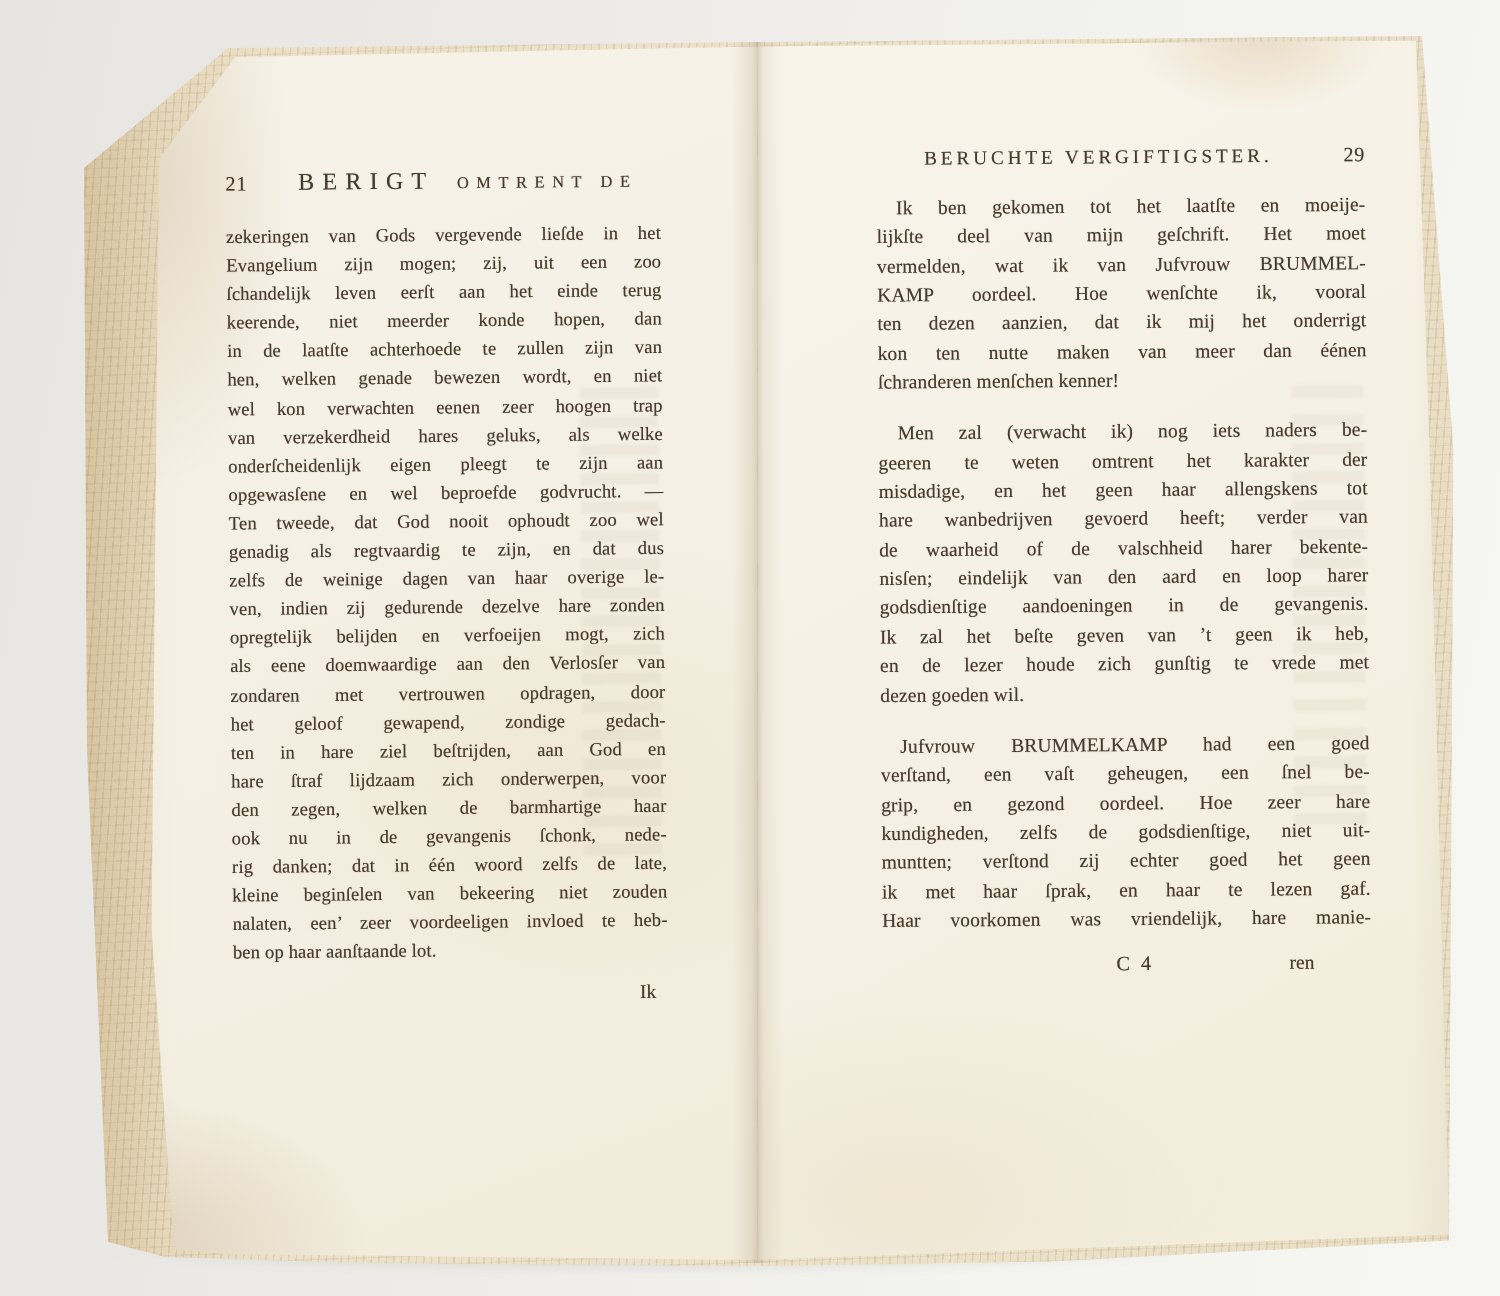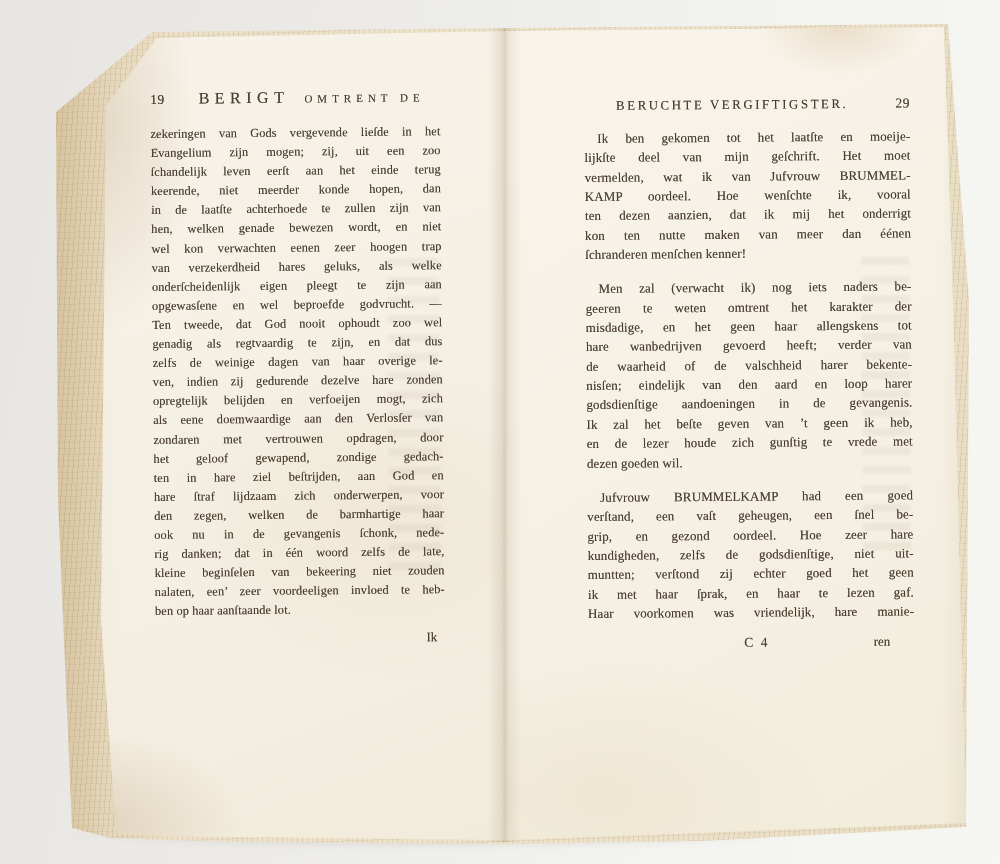--- a/index.html
+++ b/index.html
@@ -63,56 +63,56 @@
 
   .text { position: absolute; z-index: 6; color: #473b2d; }
   .text .jline, .text span, .catchword-left {
     text-shadow: 0 0 0.5px rgba(71,59,45,0.55);
   }
   .text-left  { left: 150px; top: 90px;  width: 290px; transform: rotate(-0.55deg); transform-origin: left top; }
   .text-right { left: 584px; top: 98px;  width: 326px; transform: rotate(-0.45deg); transform-origin: left top; }
 
   .lheader { display: flex; align-items: baseline; white-space: nowrap; }
   .pagenum { font-size: 13.5px; letter-spacing: 0.5px; }
-  .ltitle  { margin-left: 34px; font-size: 16px;   letter-spacing: 5.5px; }
+  .ltitle  { margin-left: 34px; font-size: 16px;   letter-spacing: 5.5px; margin-top: 24px; }
   .ltitle2 { margin-left: 15px; font-size: 11px;   letter-spacing: 5px; }
   .rheader { display: flex; align-items: baseline; white-space: nowrap; }
   .rtitle  { margin-left: 32px; font-size: 12.8px; letter-spacing: 2.6px; }
   .rheader .pagenum { margin-left: auto; }
 
   .body { margin-top: 15px; }
   .text-left  .body { margin-top: 17px; font-size: 12.4px; line-height: 19.1px; }
   .text-right .body { font-size: 13px;  line-height: 19.35px; }
   .jline { text-align: justify; text-align-last: justify; letter-spacing: 0.1px; }
   .endpara .jline:last-child { text-align-last: left; }
   .para .jline:first-child  { text-indent: 13px; }
   .para { margin-bottom: 13px; }
   .para:last-of-type { margin-bottom: 0; }
 
   .catchword-left { text-align: right; padding-right: 8px; margin-top: 11px; font-size: 13px; }
   .sigrow { position: relative; height: 20px; margin-top: 4px; font-size: 13.5px; }
   .sig { position: absolute; left: 120px; letter-spacing: 2px; margin-left: 36px; }
-  .catchword-right { position: absolute; right: 24px; font-size: 13px; text-align: right; }
+  .catchword-right { position: absolute; right: 38px; font-size: 13px; text-align: right; }
 </style>
 </head>
 <body>
 
 <div class="scene">
   <div class="book-shadow"></div>
   <div class="stack"></div>
   <div class="stack-texture"></div>
   <div class="page page-left"></div>
   <div class="page page-right"></div>
   <div class="gutter"></div>
   <div class="showthrough show-left"></div>
   <div class="showthrough show-right"></div>
 
   <div class="text text-left">
     <div class="lheader">
-      <span class="pagenum">19</span>
+      <span class="pagenum">21</span>
       <span class="ltitle">BERIGT</span>
       <span class="ltitle2">OMTRENT DE</span>
     </div>
     <div class="body endpara">
         <div class="jline">zekeringen van Gods vergevende lieſde in het</div>
         <div class="jline">Evangelium zijn mogen; zij, uit een zoo</div>
         <div class="jline">ſchandelijk leven eerſt aan het einde terug</div>
         <div class="jline">keerende, niet meerder konde hopen, dan</div>
         <div class="jline">in de laatſte achterhoede te zullen zijn van</div>
         <div class="jline">hen, welken genade bewezen wordt, en niet</div>

